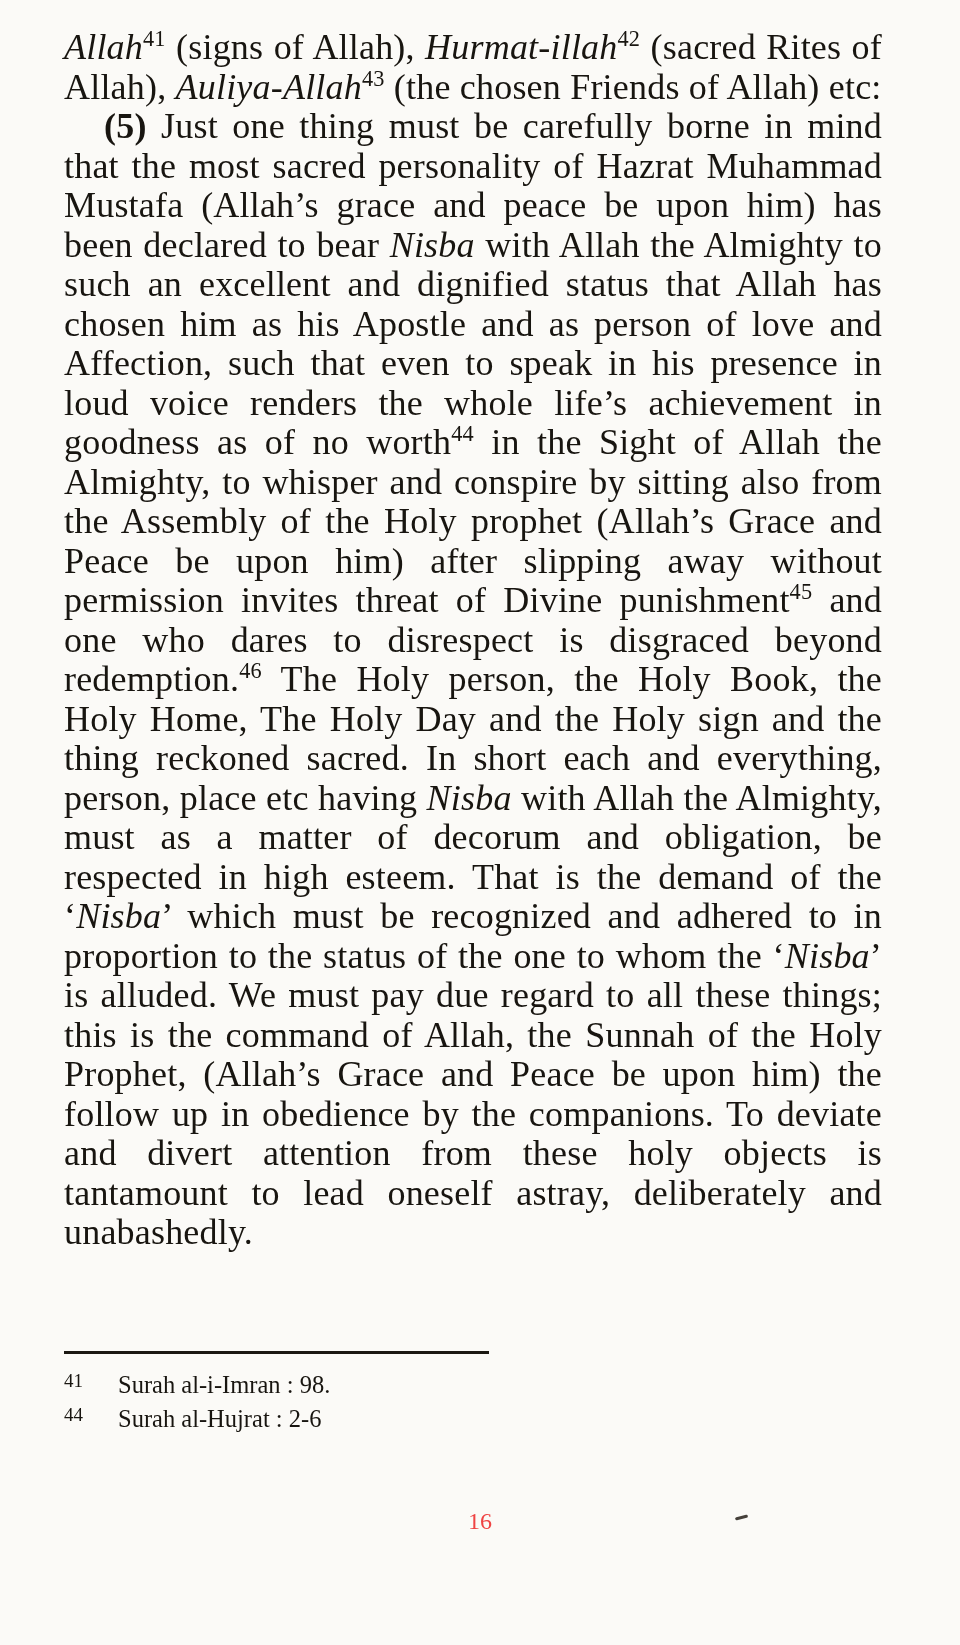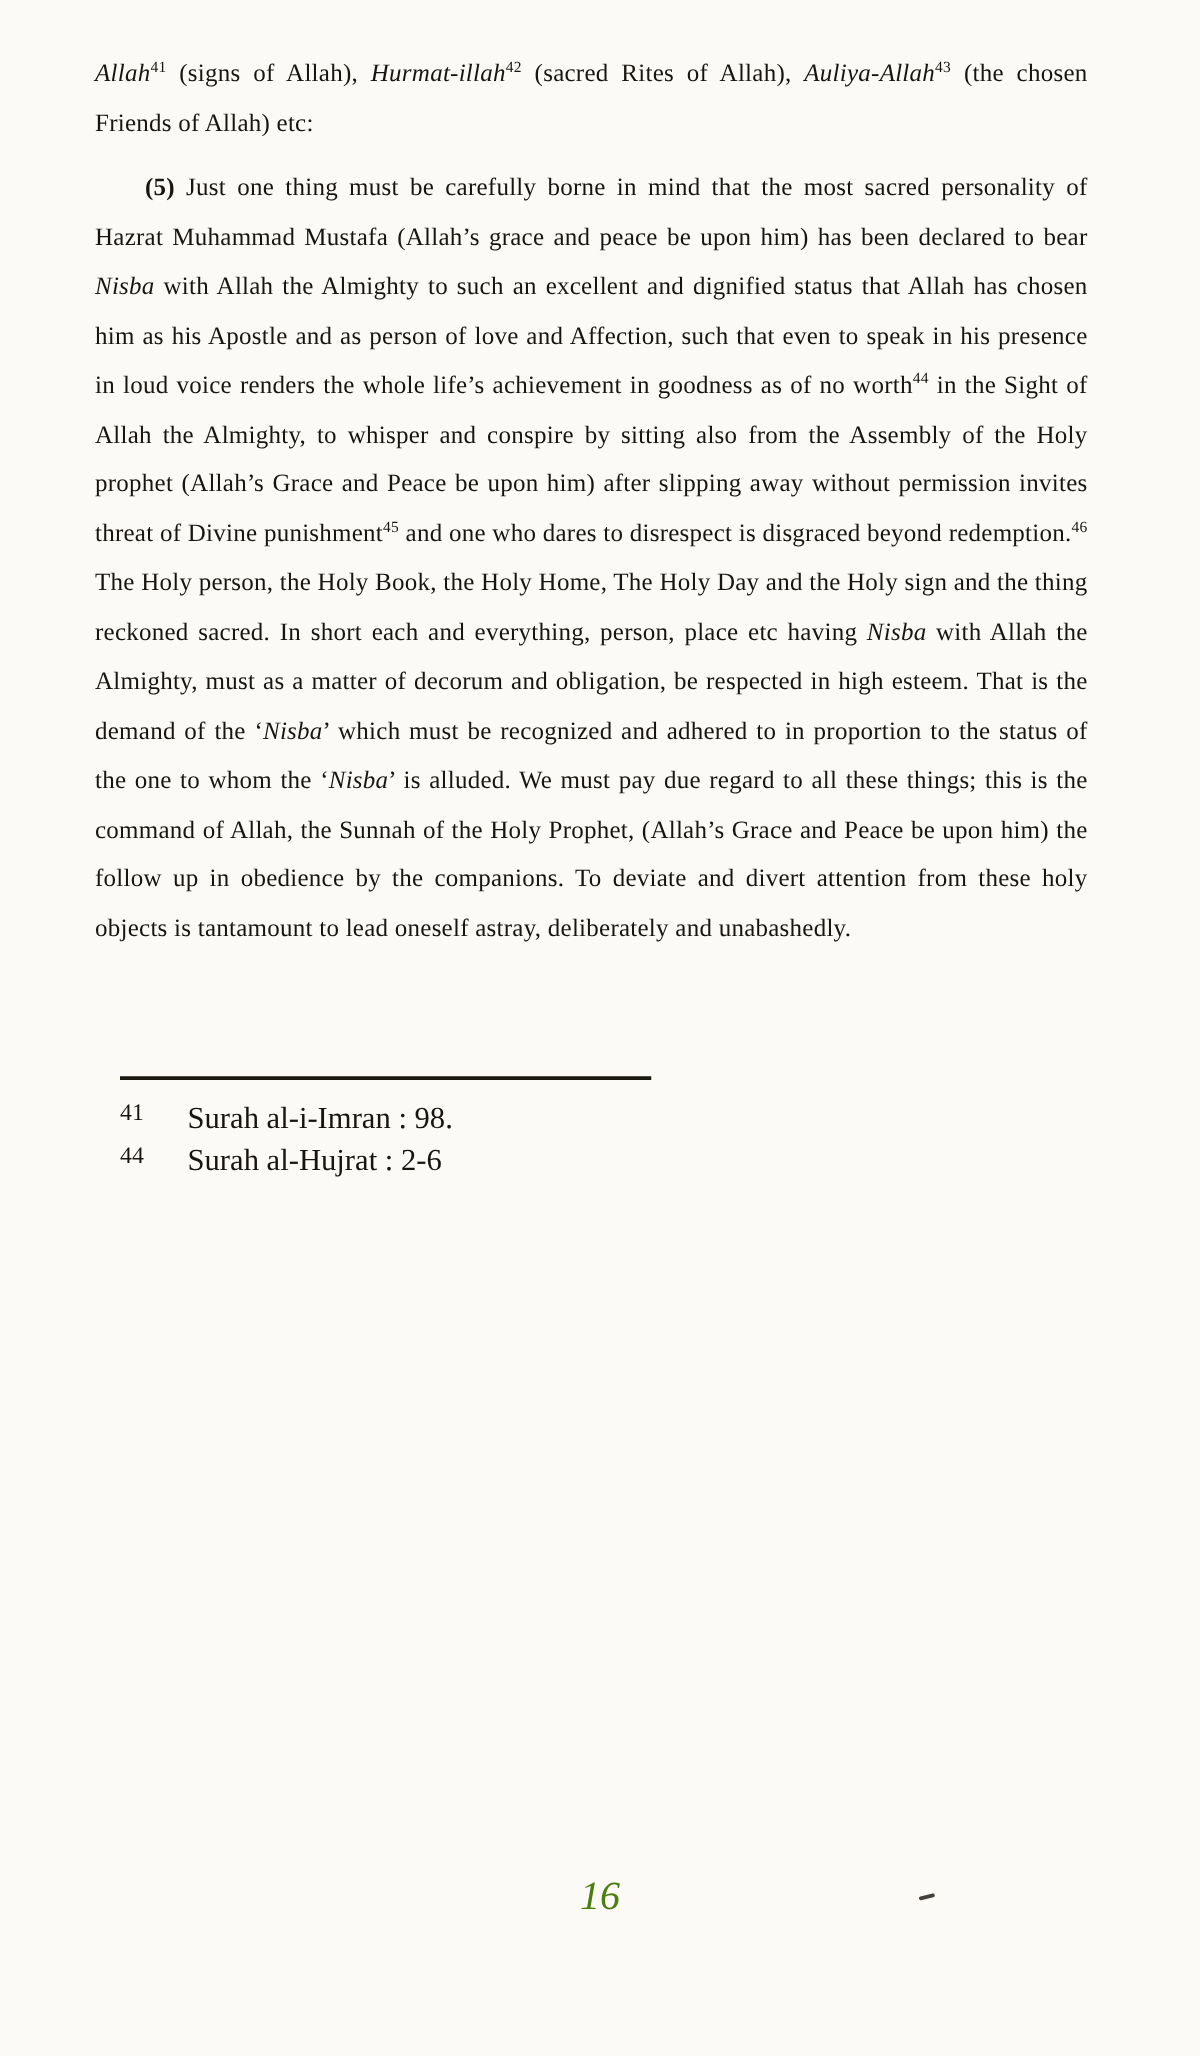--- a/index.html
+++ b/index.html
@@ -13,35 +13,35 @@
     color: #181510;
   }
   .page {
     position: absolute;
     inset: 0;
     background: #fbfaf7;
     padding: 28px 78px 0 64px;
     box-sizing: border-box;
   }
   .para {
-    margin: 12px;
-    font-size: 20px;
+    margin: 0;
+    font-size: 36px;
     line-height: 39.5px;
     text-align: justify;
     letter-spacing: 0.2px;
   }
   .para.indent { text-indent: 40px; }
   .para strong { font-weight: bold; }
   .para em { font-style: italic; }
   .para sup, .fn-num {
     font-size: 0.62em;
     vertical-align: super;
     line-height: 0;
   }
-  .footnote-block { margin-top: 98px; margin-left: 32px; }
+  .footnote-block { margin-top: 98px; }
   .fn-rule {
     width: 425px;
     border: none;
     border-top: 3px solid #1b1812;
     margin: 0 0 14px 0;
   }
   .footnote {
     font-size: 24.5px;
     line-height: 34px;
     white-space: nowrap;
@@ -51,23 +51,22 @@
     width: 54px;
     font-size: 19px;
     vertical-align: 6px;
   }
   .page-number {
     position: absolute;
     left: 0;
     right: 0;
     bottom: 110px;
     text-align: center;
-    font-size: 32px;
-    color: #4d7c0f;
-    font-style: italic;
+    font-size: 24px;
+    color: #ef4444;
   }
   .scan-artifact {
     position: absolute;
     right: 212px;
     bottom: 126px;
     width: 13px;
     height: 3px;
     background: #45403a;
     border-radius: 2px;
     transform: rotate(-14deg);

